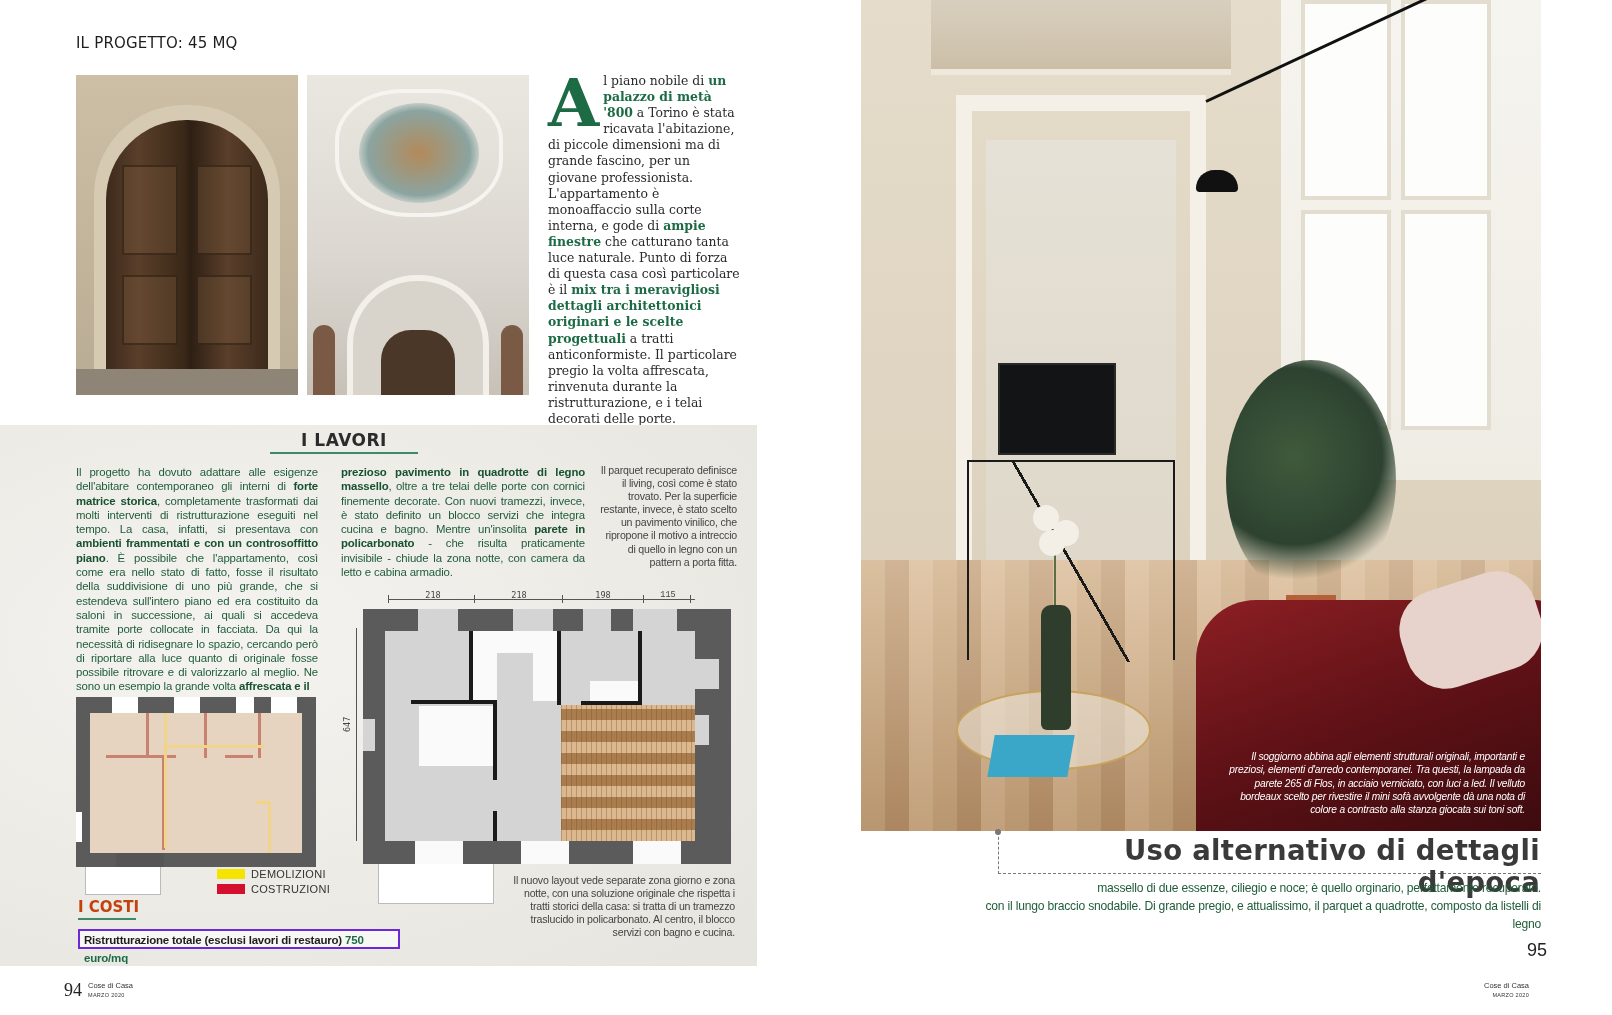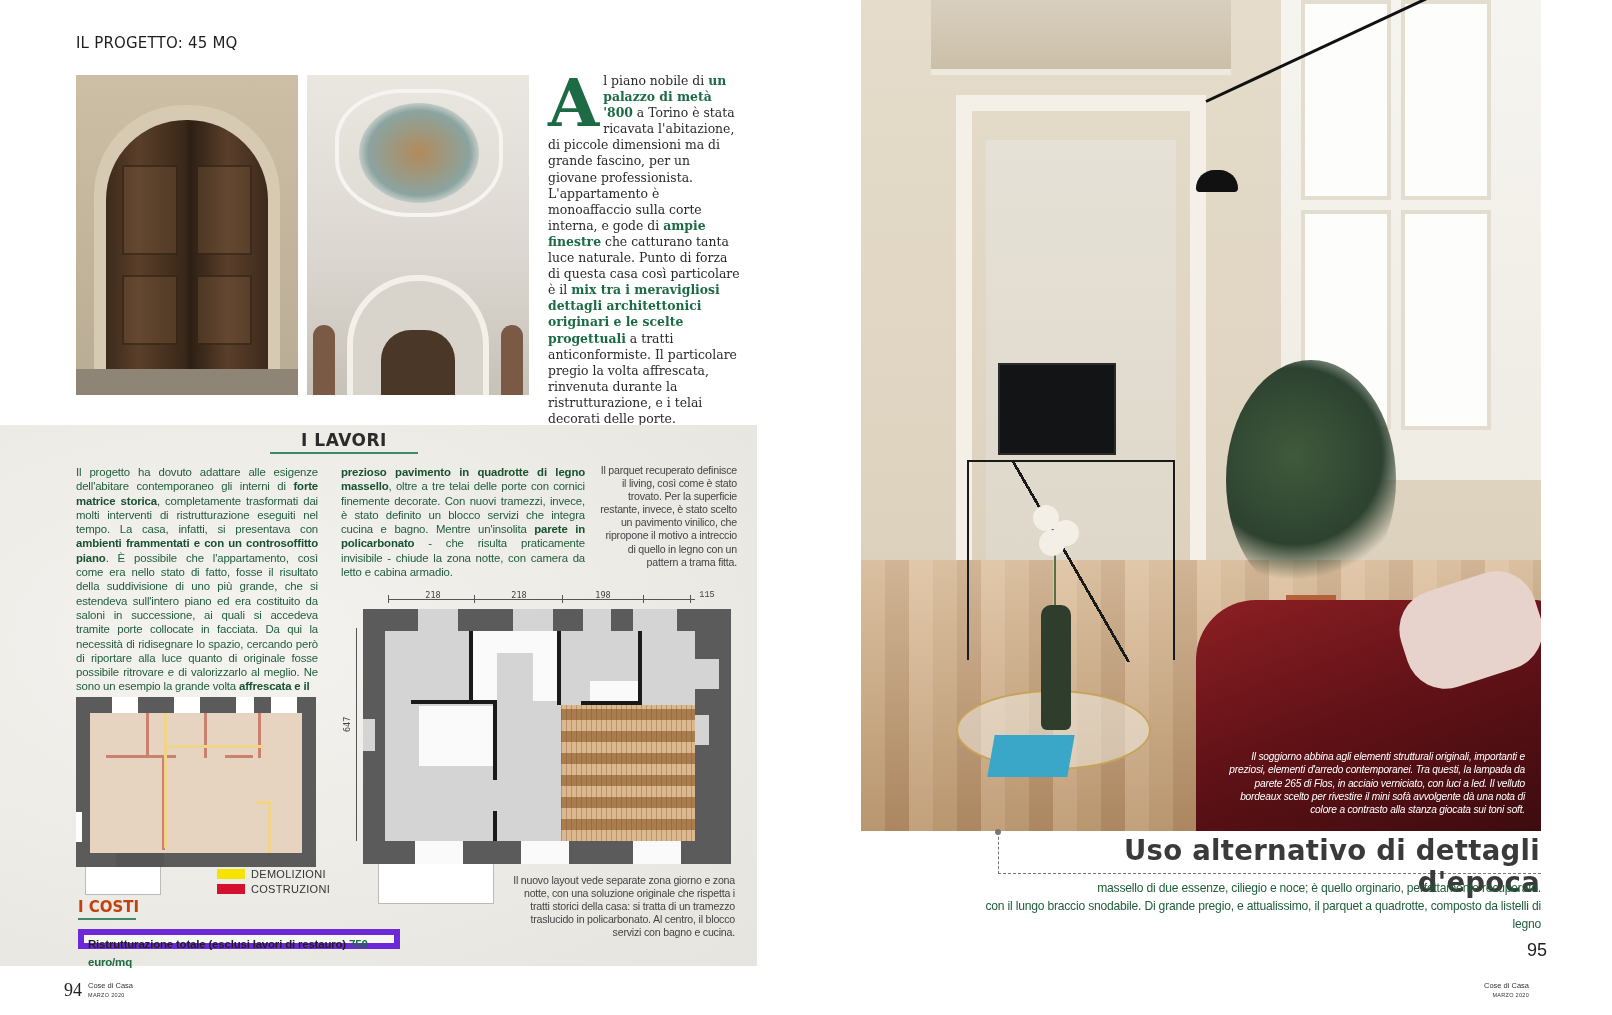--- a/index.html
+++ b/index.html
@@ -66,21 +66,21 @@
   .plan-old .yline { position: absolute; background: #efd48a; }
   .plan-old .win { position: absolute; background: #fff; }
   .old-balcony { left: 85px; top: 867px; width: 76px; height: 28px; background: #fff; border: 1px solid #bbb; border-top: none; }
 
   .legend { left: 217px; top: 867px; font-size: 11px; color: #333; letter-spacing: 0.3px; }
   .legend-row { display: flex; align-items: center; height: 14px; margin-bottom: 1px; }
   .legend-swatch { width: 28px; height: 10px; margin-right: 6px; }
 
   .costi-title { left: 78px; top: 898px; font-size: 15px; font-weight: bold; color: #c2410c; font-family: "DejaVu Sans", sans-serif; }
   .costi-rule { left: 78px; top: 918px; width: 58px; height: 2px; background: #3f8a66; }
-  .costi-box { left: 78px; top: 929px; width: 322px; height: 20px; border: 6px solid #6d28d9; background: #f7f7f4; font-size: 11.5px; line-height: 18px; padding-left: 4px; font-weight: bold; color: #1e1e1e; letter-spacing: -0.2px; }
+  .costi-box { left: 78px; top: 929px; width: 322px; height: 20px; border: 2px solid #6d28d9; background: #f7f7f4; font-size: 11.5px; line-height: 18px; padding-left: 4px; font-weight: bold; color: #1e1e1e; letter-spacing: -0.2px; }
   .costi-box .val { color: #1d6b45; }
 
   
   .plan-new { left: 363px; top: 609px; width: 368px; height: 255px; background: #5b5b5b; }
   .plan-new .inner { position: absolute; left: 22px; top: 22px; width: 310px; height: 210px; background: #d4d4d4; }
   .plan-new .wall { position: absolute; background: #1a1a1a; }
   .plan-new .white { position: absolute; background: #fafafa; }
   .plan-new .parquet { position: absolute; left: 176px; top: 74px; width: 134px; height: 136px;
     background-color: #c99a66;
     background-image:
@@ -166,32 +166,32 @@
 <div class="abs lavori-rule"></div>
 
 <div class="abs col-text col1">
   <span>Il progetto ha dovuto adattare alle esigenze dell'abitare contemporaneo gli interni di </span><b>forte matrice storica</b><span>, completamente trasformati dai molti interventi di ristrutturazione eseguiti nel tempo. La casa, infatti, si presentava con </span><b>ambienti frammentati e con un controsoffitto piano</b><span>. È possibile che l'appartamento, così come era nello stato di fatto, fosse il risultato della suddivisione di uno più grande, che si estendeva sull'intero piano ed era costituito da saloni in successione, ai quali si accedeva tramite porte collocate in facciata. Da qui la necessità di ridisegnare lo spazio, cercando però di riportare alla luce quanto di originale fosse possibile ritrovare e di valorizzarlo al meglio. Ne sono un esempio la grande volta </span><b>affrescata e il</b>
 </div>
 
 <div class="abs col-text col2">
   <b>prezioso pavimento in quadrotte di legno massello</b><span>, oltre a tre telai delle porte con cornici finemente decorate. Con nuovi tramezzi, invece, è stato definito un blocco servizi che integra cucina e bagno. Mentre un'insolita </span><b>parete in policarbonato</b><span> - che risulta praticamente invisibile - chiude la zona notte, con camera da letto e cabina armadio.</span>
 </div>
 
-<div class="abs caption-right">Il parquet recuperato definisce il living, così come è stato trovato. Per la superficie restante, invece, è stato scelto un pavimento vinilico, che ripropone il motivo a intreccio di quello in legno con un pattern a trama fitta.</div>
+<div class="abs caption-right">Il parquet recuperato definisce il living, così come è stato trovato. Per la superficie restante, invece, è stato scelto un pavimento vinilico, che ripropone il motivo a intreccio di quello in legno con un pattern a porta fitta.</div>
 
 <div class="abs dim-line" style="left:388px;width:307px;"></div>
 <div class="abs dim-tick" style="left:388px;"></div>
 <div class="abs dim-tick" style="left:474px;"></div>
 <div class="abs dim-tick" style="left:562px;"></div>
 <div class="abs dim-tick" style="left:643px;"></div>
 <div class="abs dim-tick" style="left:690px;"></div>
 <div class="abs dim-label" style="left:418px;width:30px;">218</div>
 <div class="abs dim-label" style="left:504px;width:30px;">218</div>
 <div class="abs dim-label" style="left:588px;width:30px;">198</div>
-<div class="abs dim-label" style="left:692px;width:30px;font-family:Liberation Mono, monospace;">115</div>
+<div class="abs dim-label" style="left:653px;width:30px;font-family:Liberation Mono, monospace;">115</div>
 <div class="abs dim-v-line"></div>
 <div class="abs dim-v-label">647</div>
 
 <div class="abs plan-old">
   <div class="win" style="left:36px;top:0;width:26px;height:16px;"></div>
   <div class="win" style="left:98px;top:0;width:26px;height:16px;"></div>
   <div class="win" style="left:160px;top:0;width:18px;height:16px;"></div>
   <div class="win" style="left:195px;top:0;width:26px;height:16px;"></div>
   <div class="win" style="left:0;top:115px;width:6px;height:30px;"></div>
   <div class="inner">

